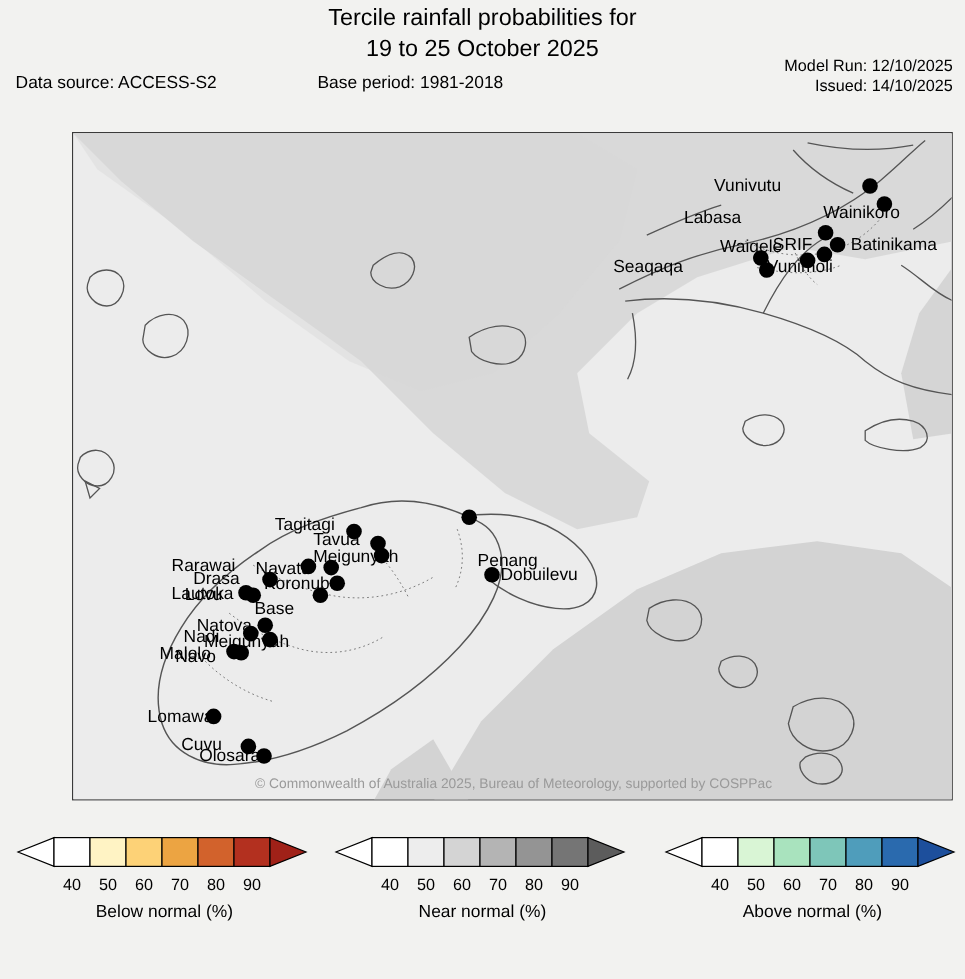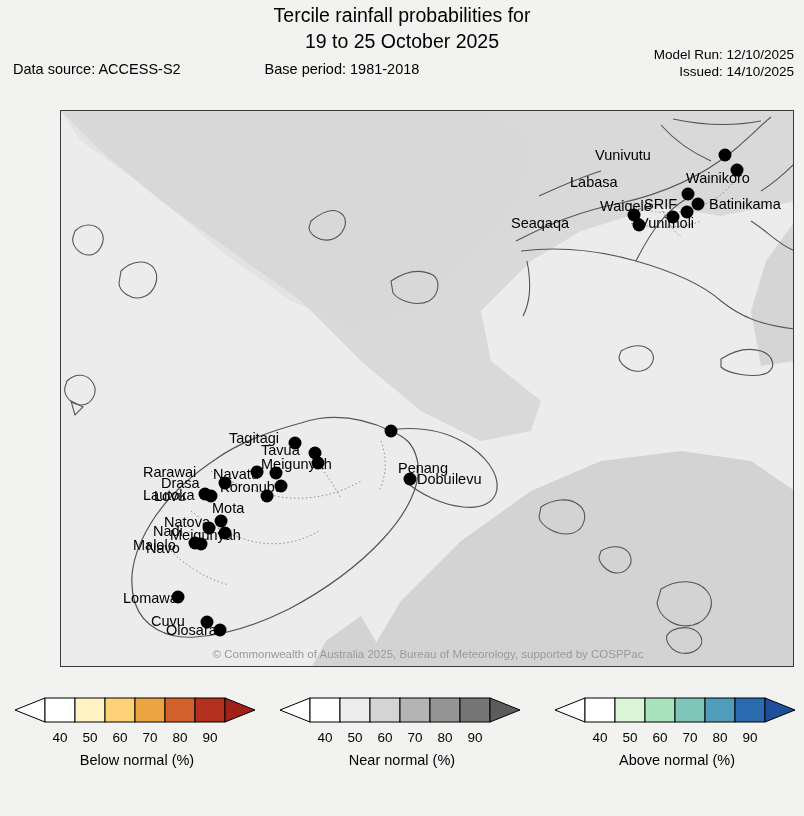--- a/index.html
+++ b/index.html
@@ -223,21 +223,21 @@
         <div class="city-label" style="top: 363px; left: 152px;">Navatu</div>
         <div class="city-dot" style="left: 164px; top: 372px;"></div>
         <div class="city-label" style="top: 372px; left: 100px; text-align: right;">Drasa</div>
         <div class="city-dot" style="left: 220px; top: 375px;"></div>
         <div class="city-label" style="top: 376px; left: 159px;">Koronubu</div>
         <div class="city-dot" style="left: 144px; top: 383px;"></div>
         <div class="city-label" style="top: 384px; left: 82px; text-align: right;">Lautoka</div>
         <div class="city-dot" style="left: 150px; top: 385px;"></div>
         <div class="city-label" style="top: 385px; left: 93px;">Lovu</div>
         <div class="city-dot" style="left: 206px; top: 385px;"></div>
-        <div class="city-label" style="top: 397px; left: 151px;">Mota</div>
+        <div class="city-label" style="top: 397px; left: 151px;">Base</div>
         <div class="city-dot" style="left: 160px; top: 410px;"></div>
         <div class="city-label" style="top: 411px; left: 103px;">Natova</div>
         <div class="city-dot" style="left: 148px; top: 417px;"></div>
         <div class="city-label" style="top: 420px; left: 92px; text-align: right;">Nadi</div>
         <div class="city-dot" style="left: 164px; top: 422px;"></div>
         <div class="city-label" style="top: 424px; left: 109px;">Meigunyah</div>
         <div class="city-dot" style="left: 134px; top: 432px;"></div>
         <div class="city-label" style="top: 434px; left: 72px; ">Malolo</div>
         <div class="city-dot" style="left: 140px; top: 433px;"></div>
         <div class="city-label" style="top: 437px; left: 85px;">Navo</div>

